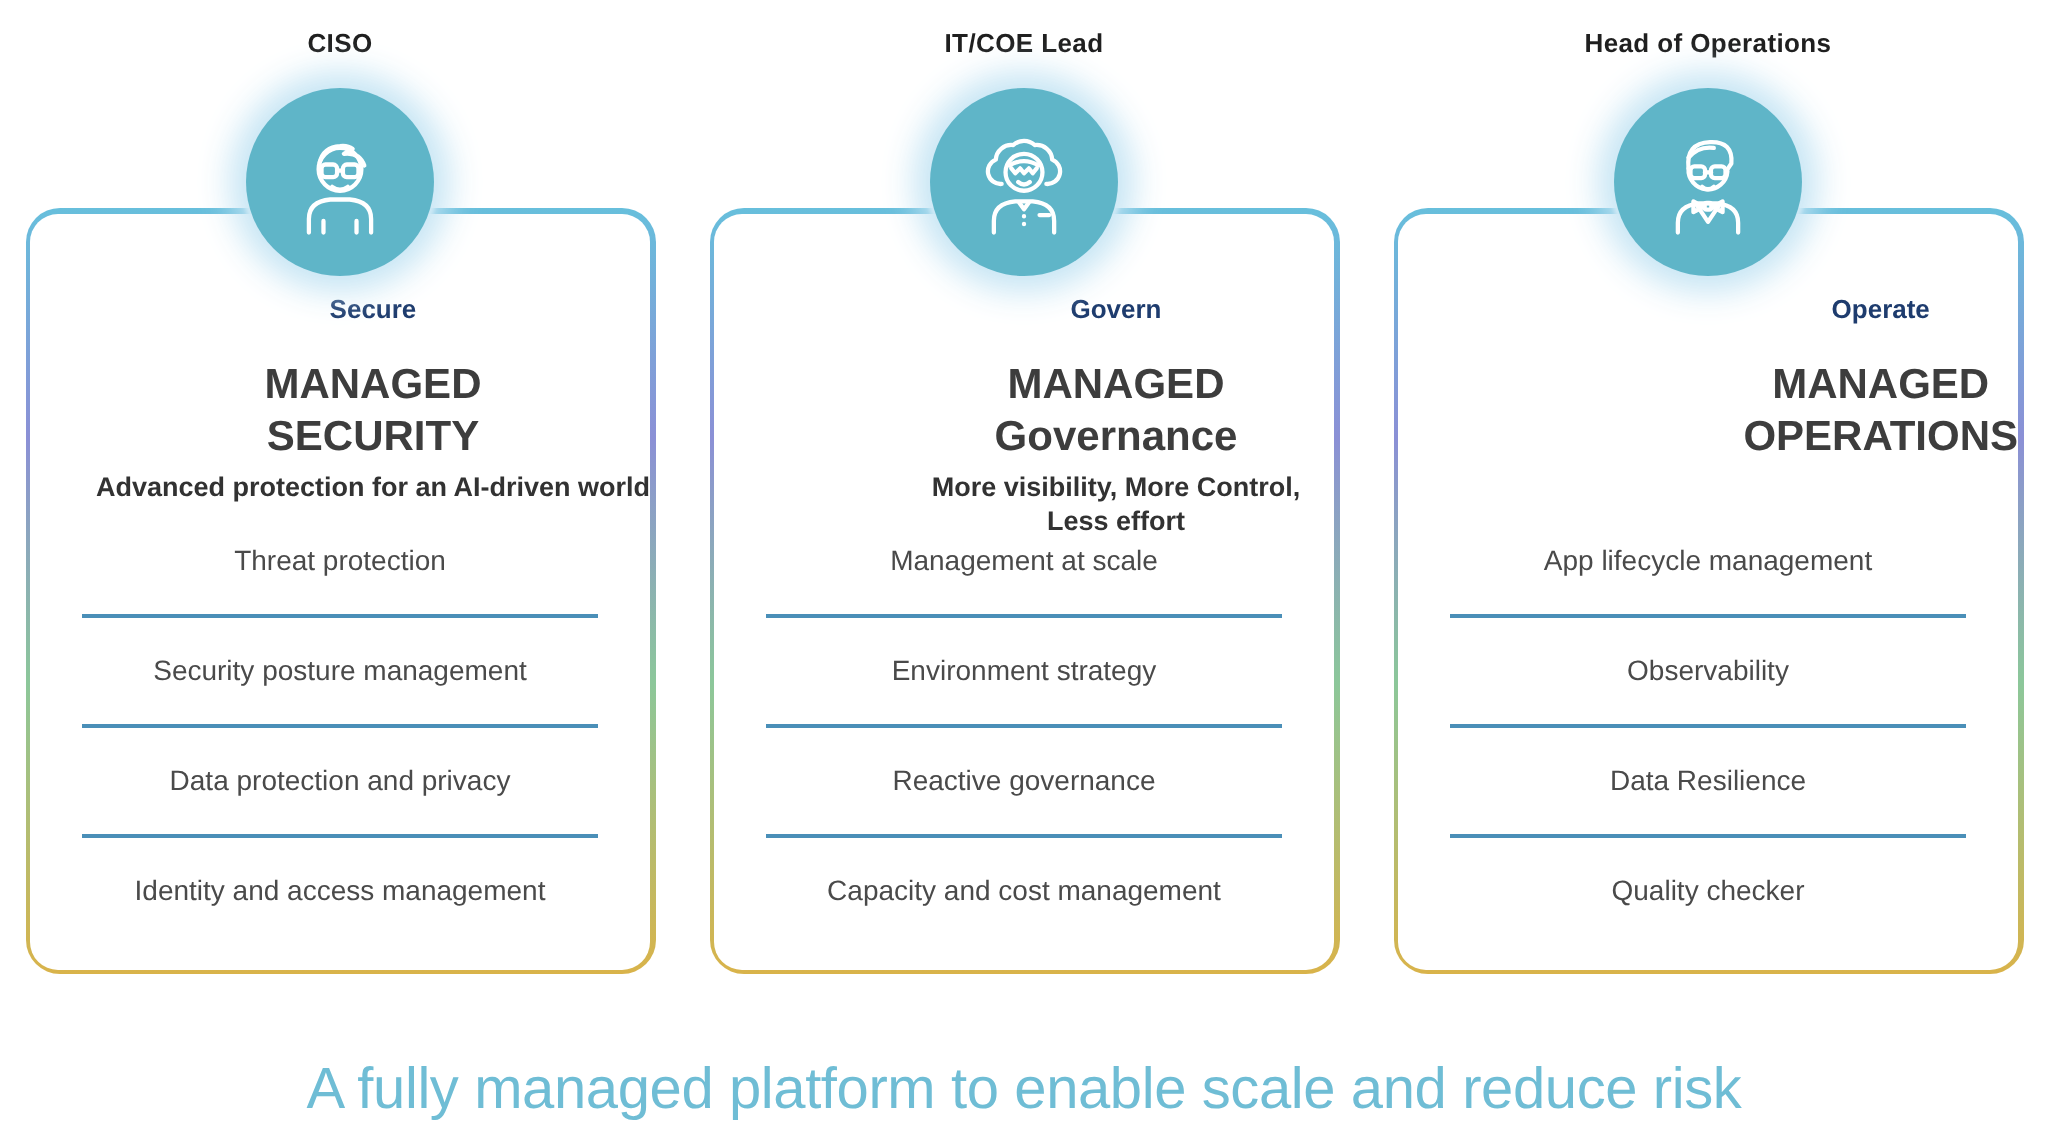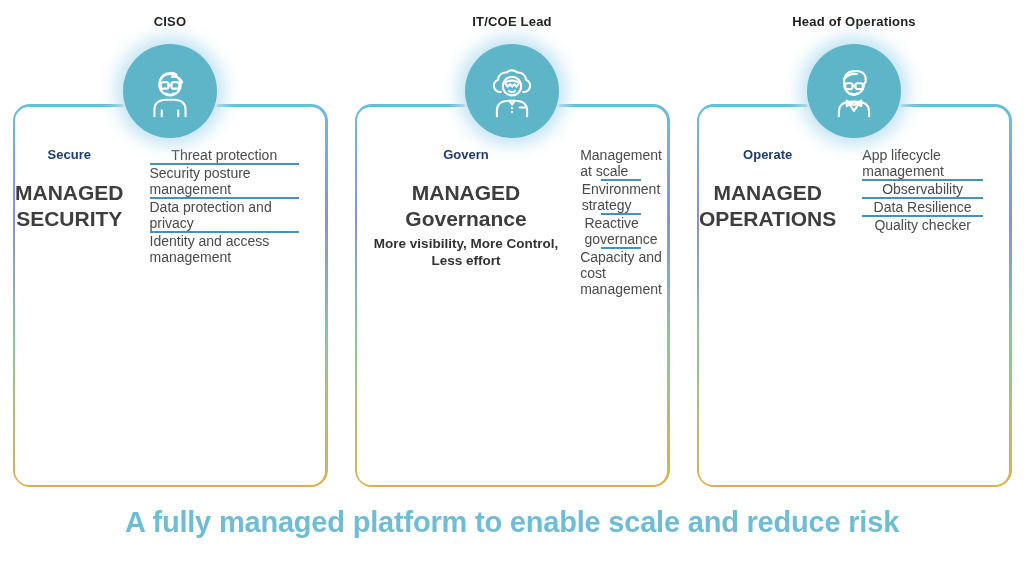--- a/index.html
+++ b/index.html
@@ -27,21 +27,21 @@
   }
   .avatar svg { width:70px; height:70px; display:block; }
 
   .card {
     margin-top:-34px; z-index:1; width:100%; height:383px;
     border-radius:17px; padding:2.5px;
     background:linear-gradient(180deg,#67bfdc 0%, #8b90d6 30%, #8cc79a 62%, #d9b34a 100%);
   }
   .card-inner {
     width:100%; height:100%; background:#ffffff; border-radius:14px;
-    padding:40px 0 13px; display:flex; flex-direction:row; align-items:flex-start;
+    padding:40px 0 13px; display:flex; flex-direction:column; align-items:flex-end;
   }
   .card-header { height:107px; display:flex; flex-direction:column; align-items:center; }
   .pillar { font-size:13px; font-weight:700; color:#1e3c6e; }
   .title { font-size:21px; font-weight:700; color:#3d3d3d; line-height:26px; text-align:center; margin-top:18px; }
   .subtitle {
     font-size:13.5px; font-weight:700; color:#323232; text-align:center;
     line-height:17px; margin-top:3px;
   }
   .col-0 .subtitle { white-space:nowrap; }
   .col-1 .subtitle { max-width:218px; }
@@ -49,23 +49,23 @@
 
   .items { width:100%; flex:1; display:flex; flex-direction:column; }
   .item {
     flex:1; width:calc(100% - 52px); align-self:center;
     display:flex; align-items:center; justify-content:center;
     font-size:14px; color:#4a4a4a;
   }
   .item:not(:last-child){ border-bottom:2.5px solid #4a8fb8; }
 
   .caption {
-    position:absolute; left:0; right:0; top:504px;
+    position:absolute; left:0; right:0; top:527px;
     text-align:center; font-size:29px; line-height:36px;
-    color:#6fbdd5; font-weight:700; letter-spacing:-0.2px;
+    color:#6fbdd5; font-weight:400; letter-spacing:-0.2px;
   }
 </style>
 </head>
 <body>
 
 <div class="stage">
   <div class="columns">
 
     <div class="column col-0">
       <div class="persona">CISO</div>
@@ -84,20 +84,21 @@
         </svg>
       </div>
       <div class="card">
         <div class="card-inner">
           <div class="card-header">
             <div class="pillar">Secure</div>
             <div class="title">
               <div>MANAGED</div>
               <div>SECURITY</div>
             </div>
+            <div class="subtitle">Advanced protection for an AI-driven world</div>
           </div>
           <div class="items">
             <div class="item">Threat protection</div>
             <div class="item">Security posture management</div>
             <div class="item">Data protection and privacy</div>
             <div class="item">Identity and access management</div>
           </div>
         </div>
       </div>
     </div>

